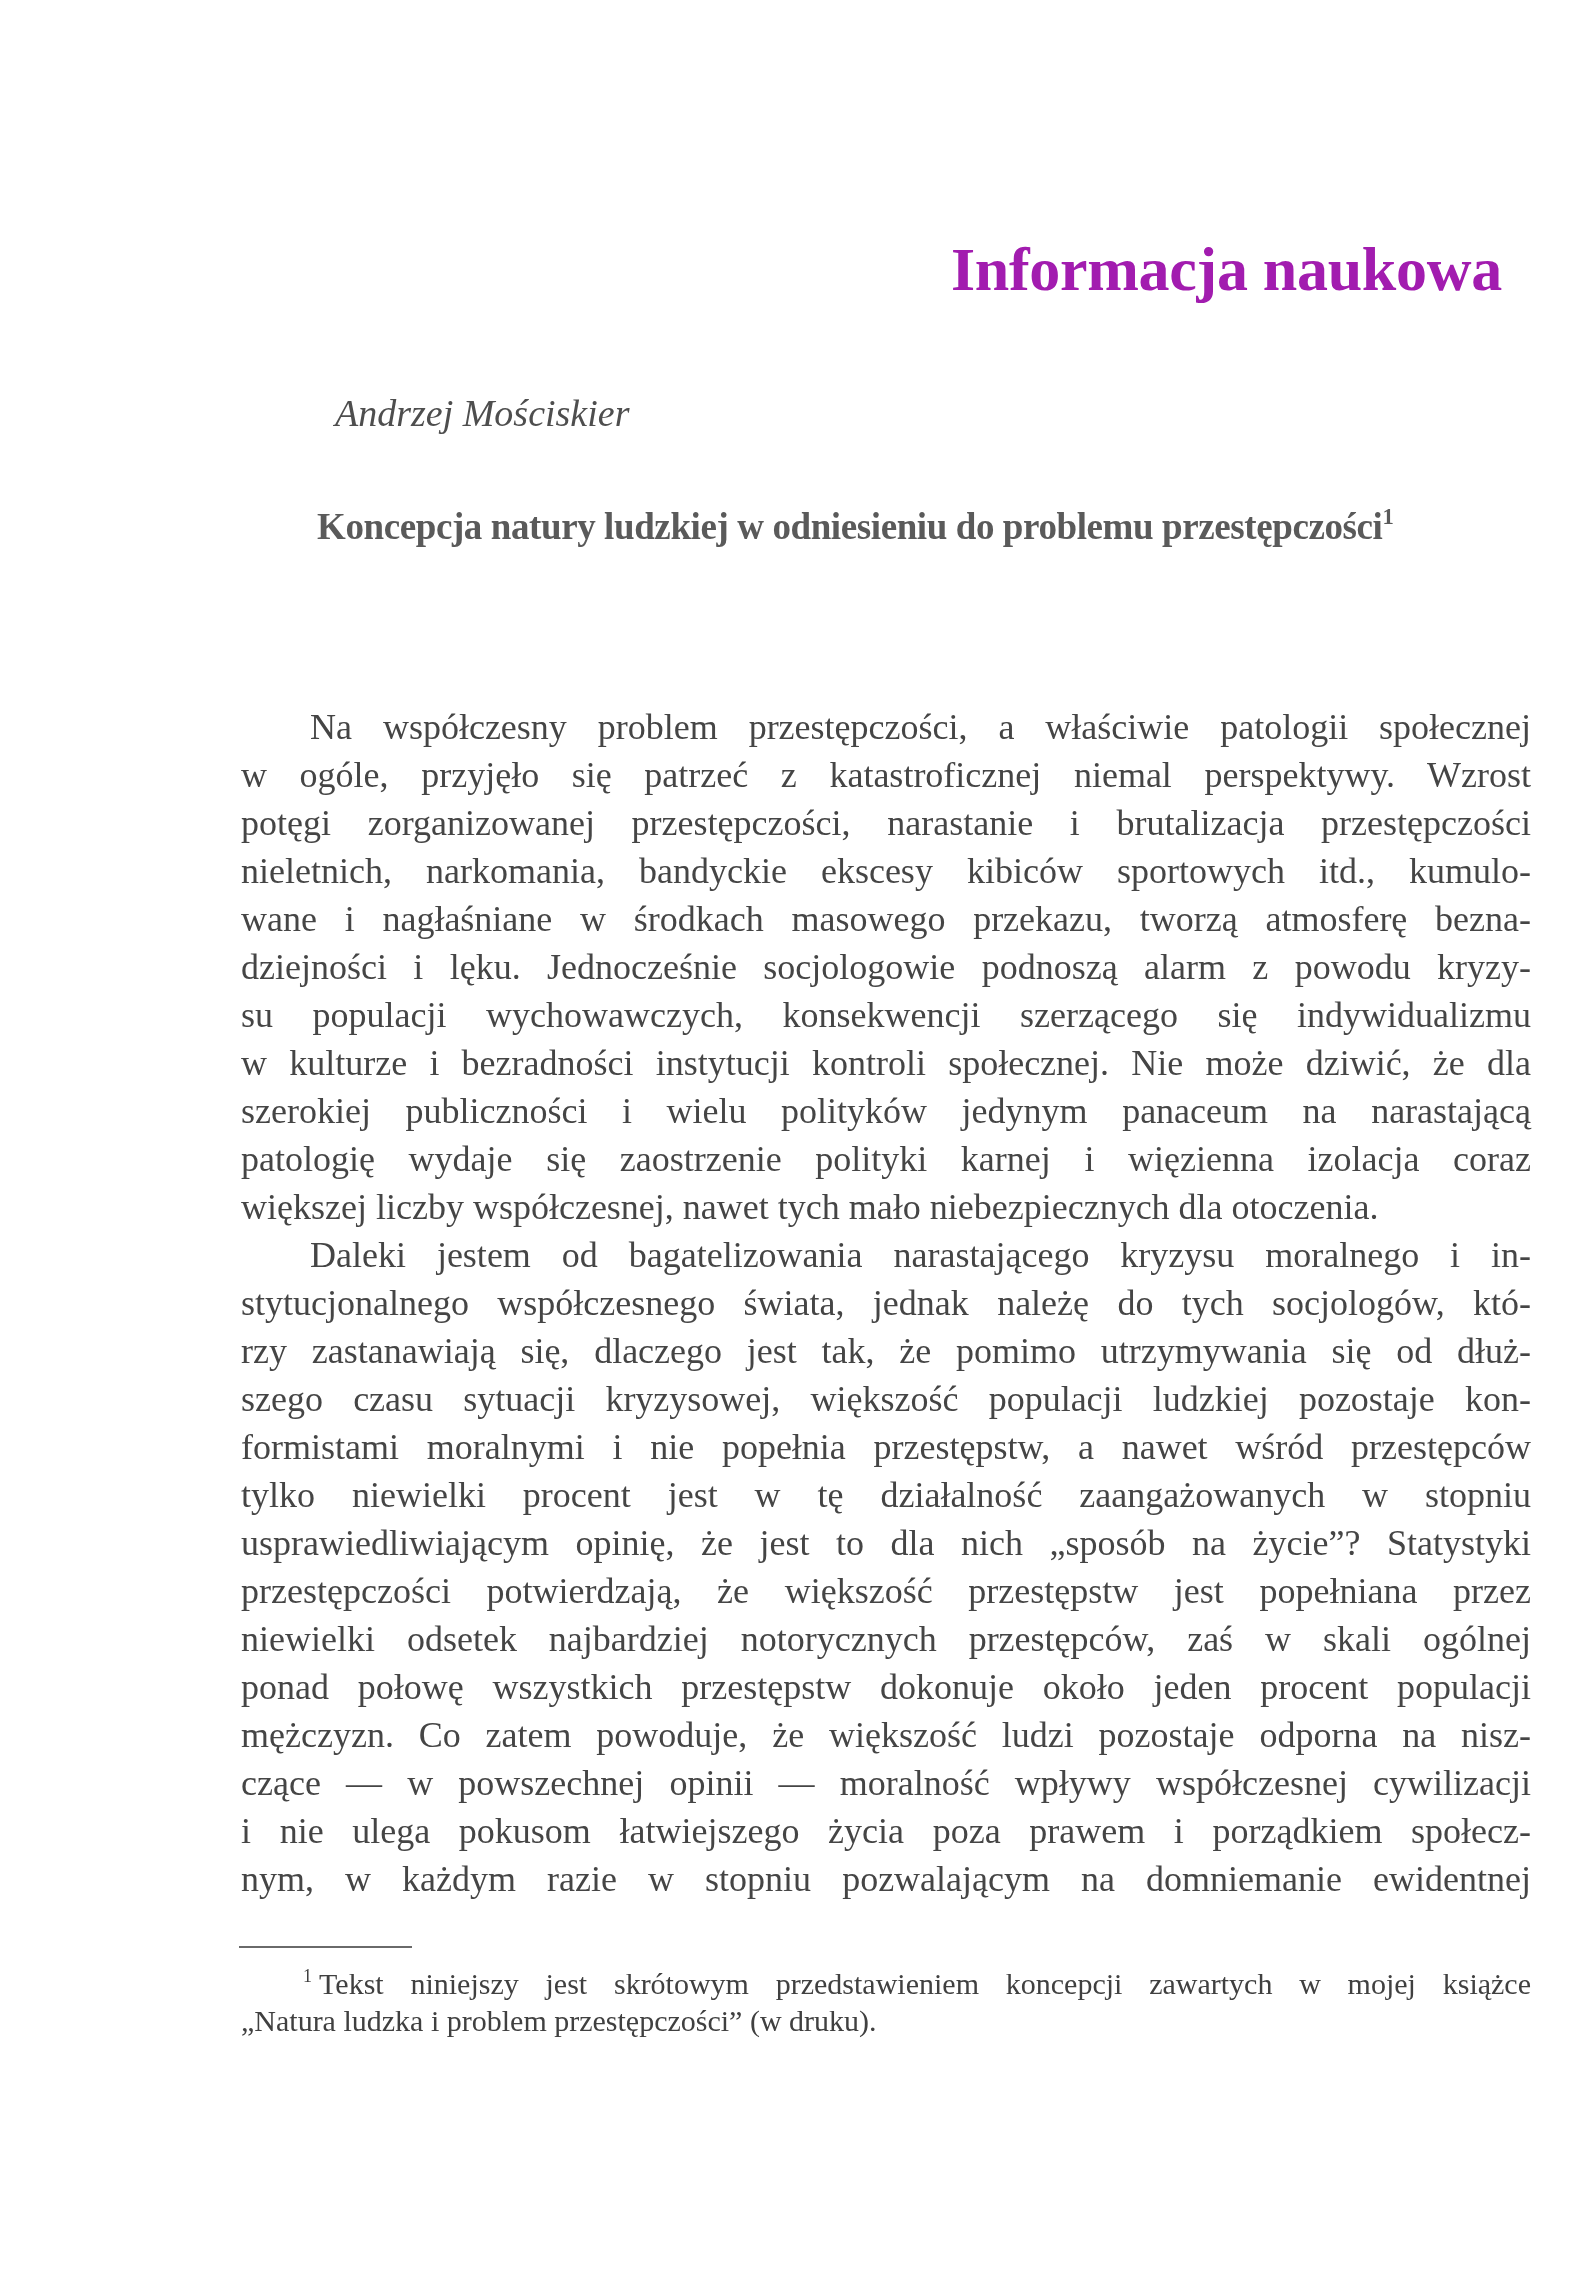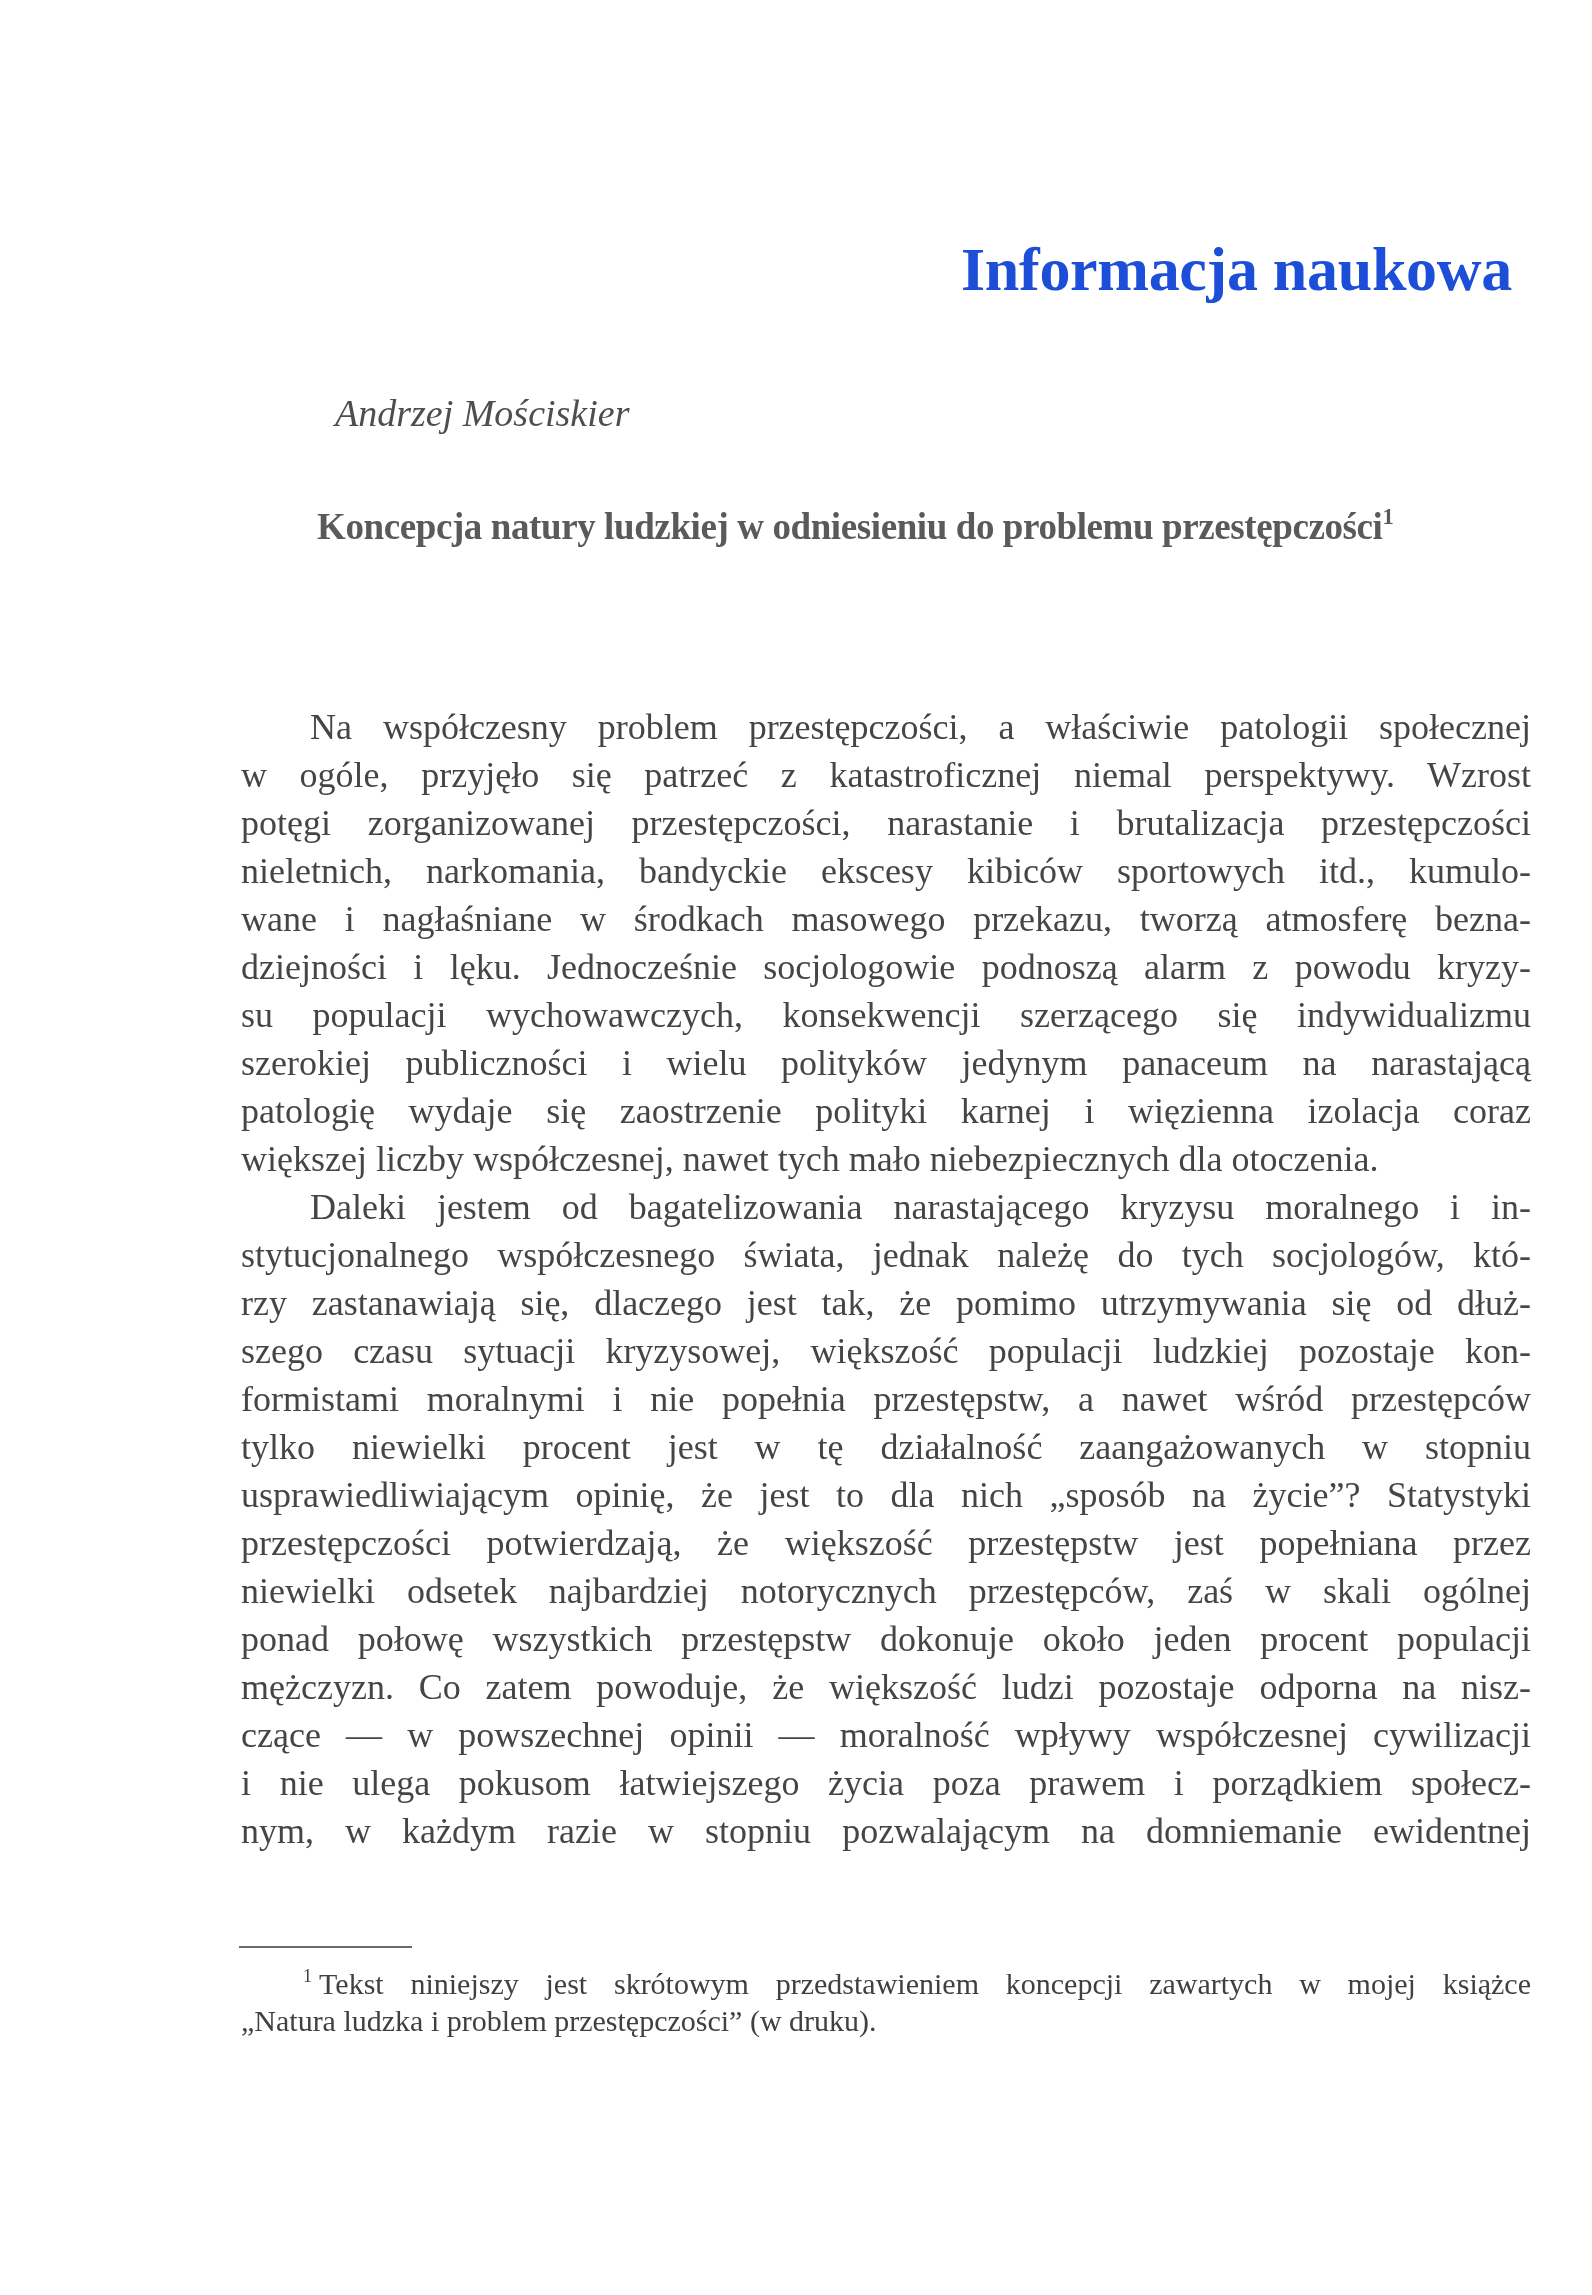--- a/index.html
+++ b/index.html
@@ -1,20 +1,20 @@
 <!DOCTYPE html>
 <html style="font-size:9.5px"><head>
 <meta charset="utf-8">
 <style>
   html, body { margin: 0; padding: 0; background: #ffffff; }
   body { width: 1593px; height: 2295px; position: relative; overflow: hidden;
          font-family: "Liberation Serif", "DejaVu Serif", serif; color: #454545; }
   .section-title { position: absolute; left: 951px; top: 231px; width: 571px;
-         font-size: 62px; font-weight: bold; color: #1d4ed8; line-height: 77px;
-         white-space: nowrap; letter-spacing: -0.3px; text-align: center; }
+         font-size: 62px; font-weight: bold; color: #a21caf; line-height: 77px;
+         white-space: nowrap; letter-spacing: -0.3px; }
   .author { position: absolute; left: 307px; top: 386px; font-size: 38px; font-style: italic;
          color: #4e4e4e; line-height: 54px; white-space: nowrap; margin-left: 28px; }
   .article-title { position: absolute; left: 317px; top: 503px; width: 1208px;
          font-size: 37px; font-weight: bold; color: #5a5a5a; line-height: 48px; white-space: nowrap;
          letter-spacing: -0.4px; }
   .article-title sup { font-size: 22.6px; vertical-align: 15.5px; line-height: 0; }
   .body-text { position: absolute; left: 241px; top: 703px; width: 1290px; }
   .line { display: block; height: 48px; line-height: 48px; font-size: 36px;
           text-align: justify; text-align-last: justify; white-space: nowrap; overflow: visible; }
   .line.last { text-align-last: left; }
@@ -37,20 +37,21 @@
 
 <div class="body-text">
   <div>
     <span class="line indent">Na współczesny problem przestępczości, a właściwie patologii społecznej</span>
     <span class="line">w ogóle, przyjęło się patrzeć z katastroficznej niemal perspektywy. Wzrost</span>
     <span class="line">potęgi zorganizowanej przestępczości, narastanie i brutalizacja przestępczości</span>
     <span class="line">nieletnich, narkomania, bandyckie ekscesy kibiców sportowych itd., kumulo-</span>
     <span class="line">wane i nagłaśniane w środkach masowego przekazu, tworzą atmosferę bezna-</span>
     <span class="line">dziejności i lęku. Jednocześnie socjologowie podnoszą alarm z powodu kryzy-</span>
     <span class="line">su populacji wychowawczych, konsekwencji szerzącego się indywidualizmu</span>
+    <span class="line">w kulturze i bezradności instytucji kontroli społecznej. Nie może dziwić, że dla</span>
     <span class="line">szerokiej publiczności i wielu polityków jedynym panaceum na narastającą</span>
     <span class="line">patologię wydaje się zaostrzenie polityki karnej i więzienna izolacja coraz</span>
     <span class="line last">większej liczby współczesnej, nawet tych mało niebezpiecznych dla otoczenia.</span>
   </div>
   <div>
     <span class="line indent">Daleki jestem od bagatelizowania narastającego kryzysu moralnego i in-</span>
     <span class="line">stytucjonalnego współczesnego świata, jednak należę do tych socjologów, któ-</span>
     <span class="line">rzy zastanawiają się, dlaczego jest tak, że pomimo utrzymywania się od dłuż-</span>
     <span class="line">szego czasu sytuacji kryzysowej, większość populacji ludzkiej pozostaje kon-</span>
     <span class="line">formistami moralnymi i nie popełnia przestępstw, a nawet wśród przestępców</span>

